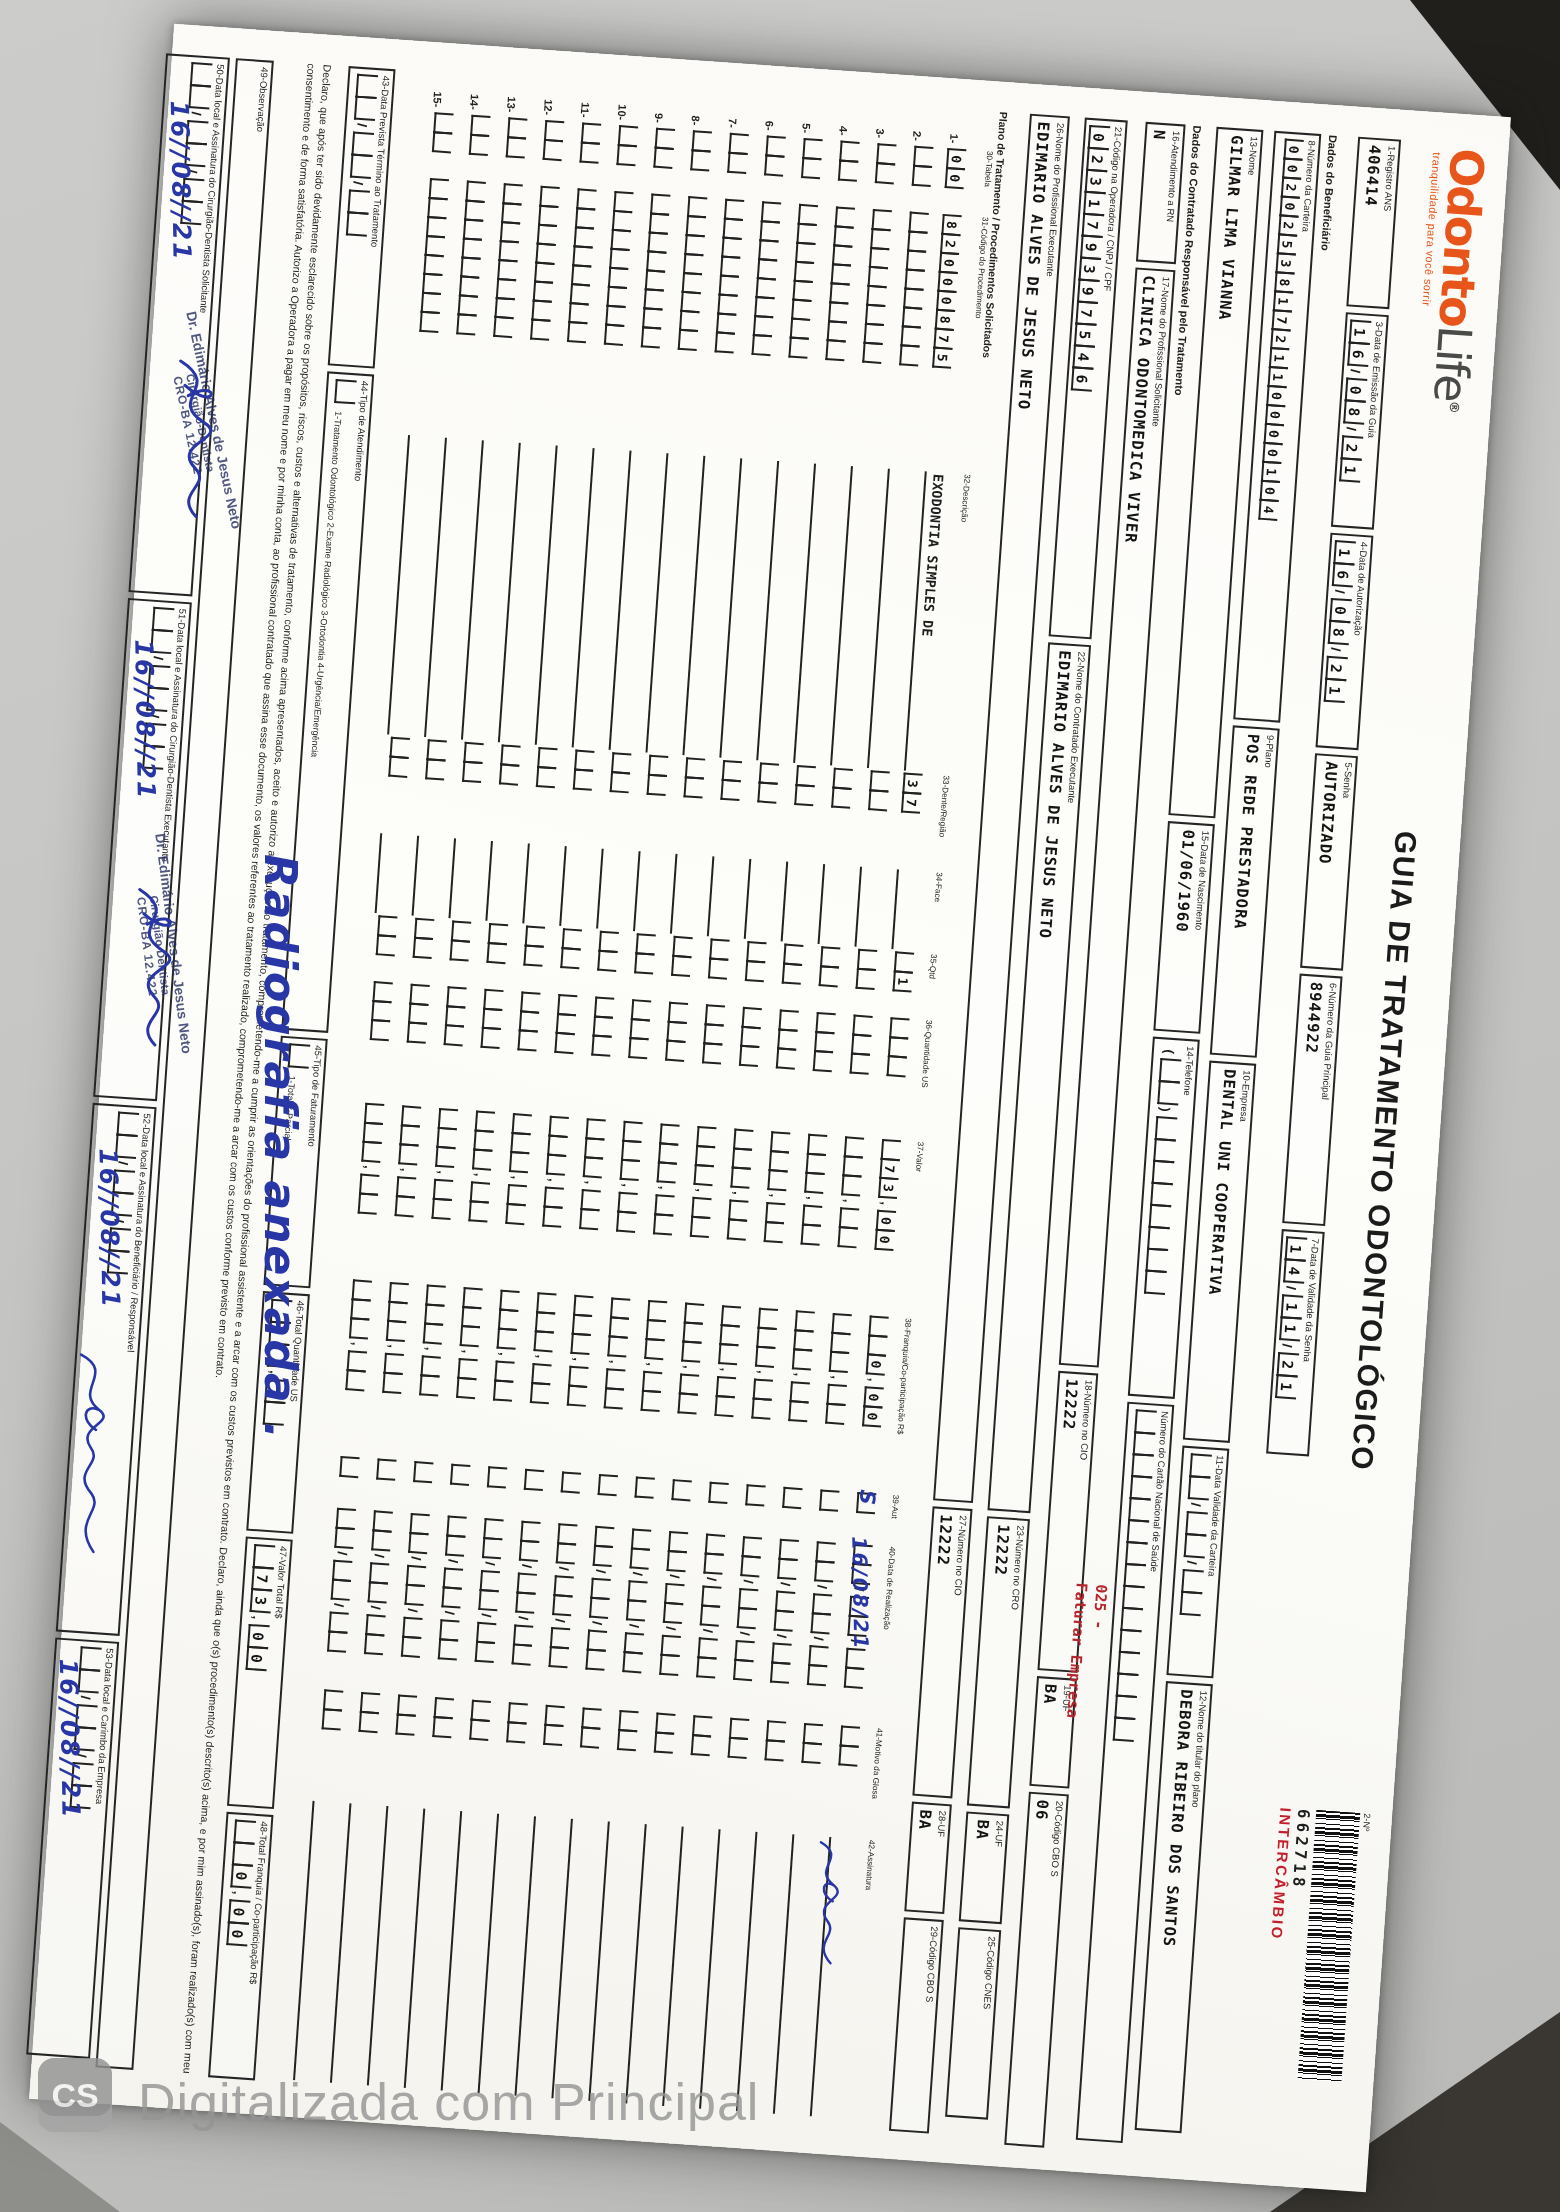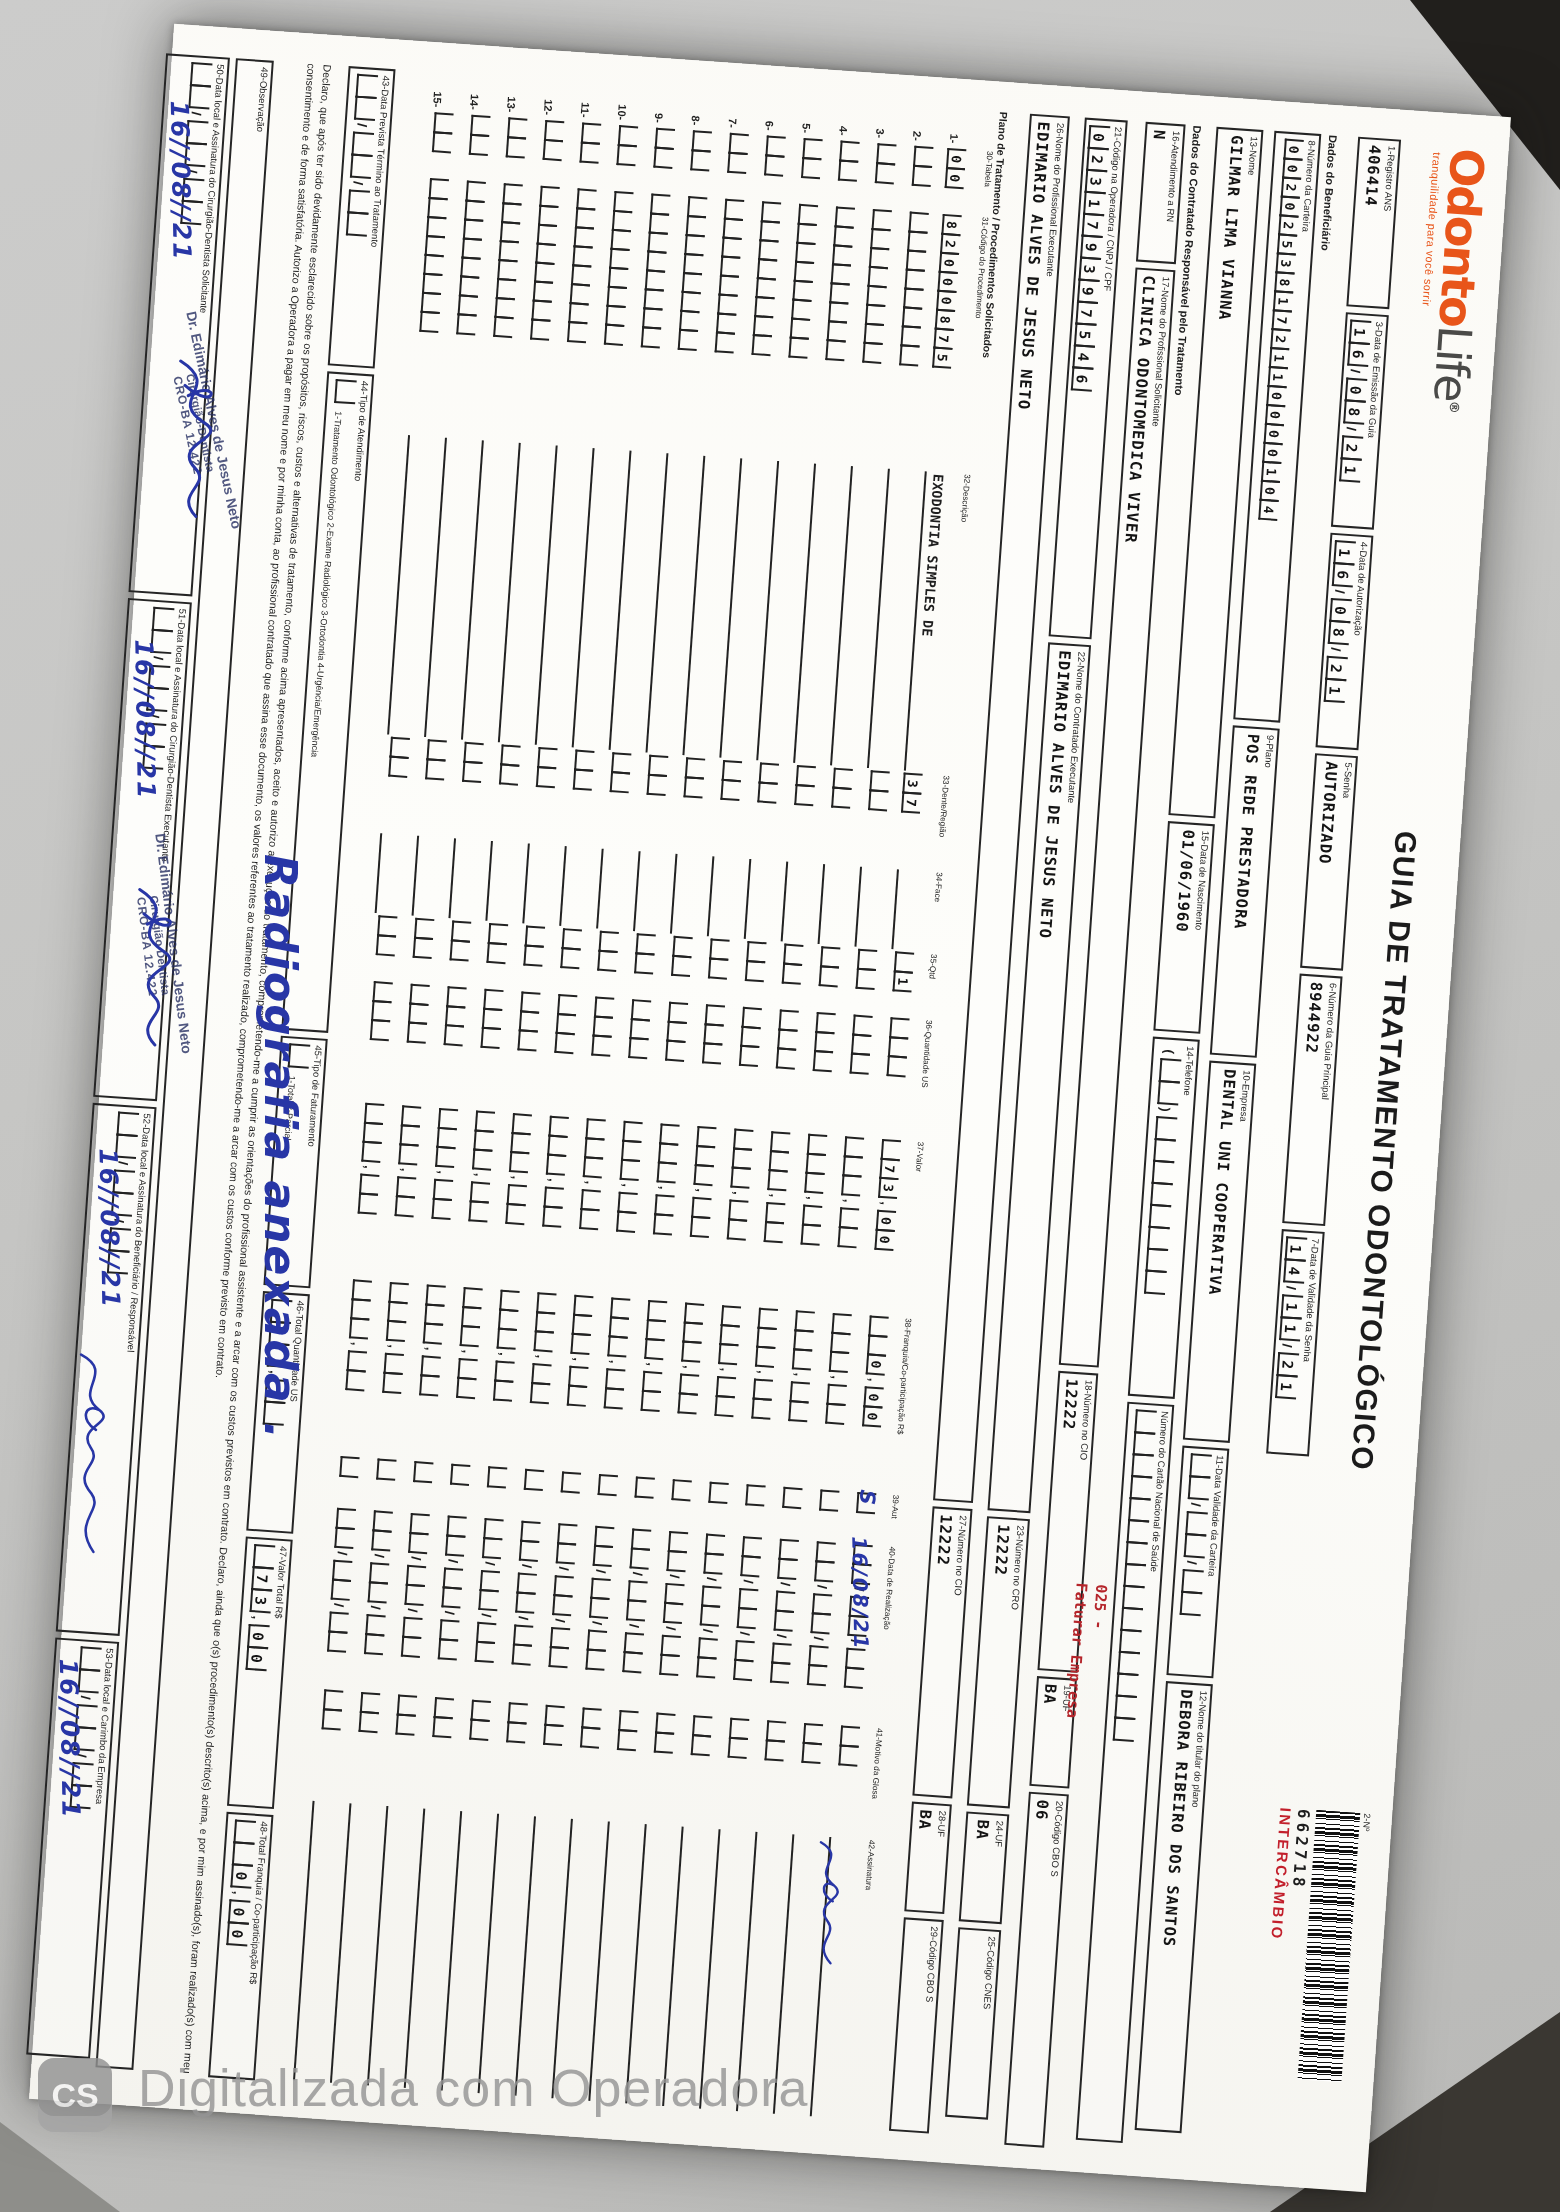--- a/index.html
+++ b/index.html
@@ -62,21 +62,21 @@
   .hwdate{position:absolute;font-family:"DejaVu Sans",sans-serif;font-style:italic;font-weight:700;color:#2836a6;font-size:25px;letter-spacing:2px;transform:rotate(-5deg);white-space:nowrap;z-index:6;}
   .stamp{position:absolute;color:rgba(38,46,98,.8);text-align:center;font-weight:700;z-index:5;}
   .stamp .s1{font-size:14px;}
   .stamp .s2{font-size:11.5px;}
   .stamp .s3{font-size:12px;letter-spacing:1px;}
   .signote{position:absolute;z-index:7;}
   .bignote{position:absolute;left:790px;top:1118px;font-family:"DejaVu Sans",sans-serif;font-style:italic;font-weight:700;color:#2836a6;font-size:44px;transform:rotate(-4deg);letter-spacing:2px;z-index:6;white-space:nowrap;}
   .rednote{position:absolute;left:1462px;top:284px;color:#b5252b;font-family:"DejaVu Sans Mono",monospace;font-weight:700;font-size:15px;line-height:1.35;z-index:4;white-space:nowrap;}
 
   
-  .wm{position:absolute;left:38px;top:2058px;display:flex;align-items:flex-start;gap:26px;z-index:9;opacity:.82;}
+  .wm{position:absolute;left:38px;top:2058px;display:flex;align-items:flex-end;gap:26px;z-index:9;opacity:.82;}
   .wm .badge{width:74px;height:74px;background:#929292;border-radius:16px;display:flex;align-items:center;justify-content:center;color:#f4f4f4;font-weight:700;font-size:34px;font-family:"Liberation Sans",sans-serif;box-shadow:inset 0 -16px 0 rgba(255,255,255,.18);}
   .wm .wtxt{color:#959595;font-size:52px;font-weight:400;letter-spacing:1px;font-family:"Liberation Sans",sans-serif;}
 </style>
 </head>
 <body>
 
 <div class="scene">
   <div id="wedge-tr" class="wedge"></div>
   <div id="wedge-br" class="wedge"></div>
   <div id="wedge-bl" class="wedge"></div>
@@ -1505,15 +1505,15 @@
       <svg class="signote" style="left:1300px;top:1288px;" width="230" height="52" viewBox="0 0 230 52">
           <path d="M4,40 C20,4 40,46 58,18 C70,0 76,40 96,24 C112,10 120,42 142,20 C158,6 170,38 200,14 M58,18 C52,34 70,36 78,20" stroke="#2836a6" stroke-width="2.6" fill="none" stroke-linecap="round"></path>
         </svg>
 
       <div class="bignote">Radiografia anexada .</div>
     </div>
   </div>
 
   <div class="wm">
     <div class="badge">CS</div>
-    <div class="wtxt">Digitalizada com Operadora</div>
+    <div class="wtxt">Digitalizada com Principal</div>
   </div>
 </div>
 
 </body></html>

